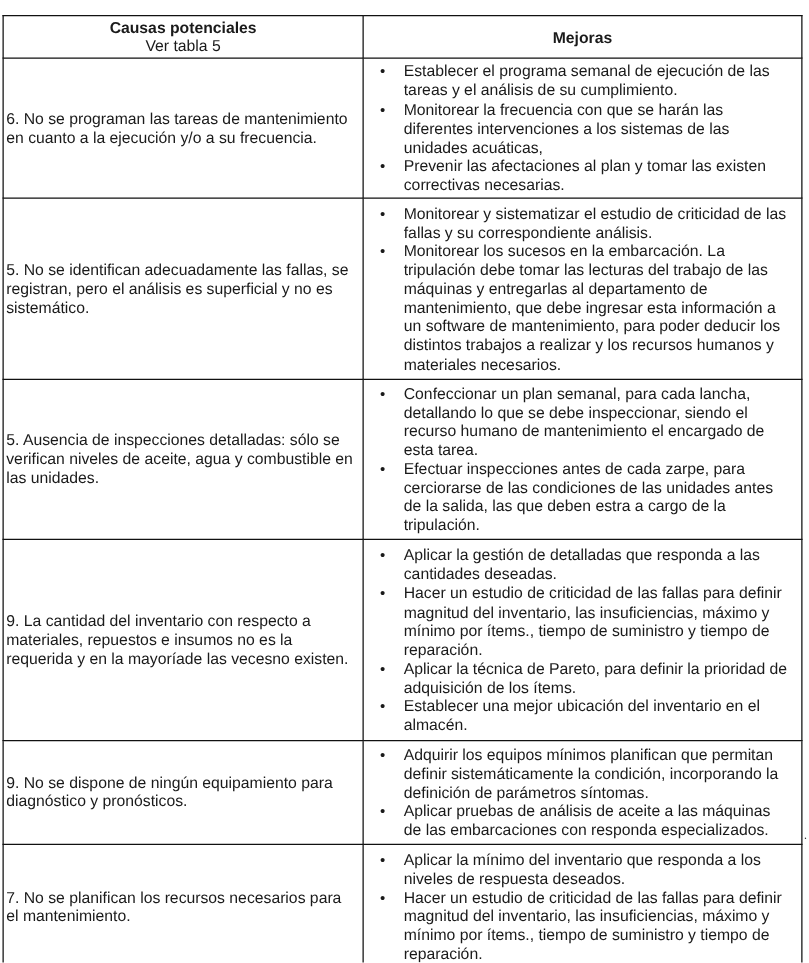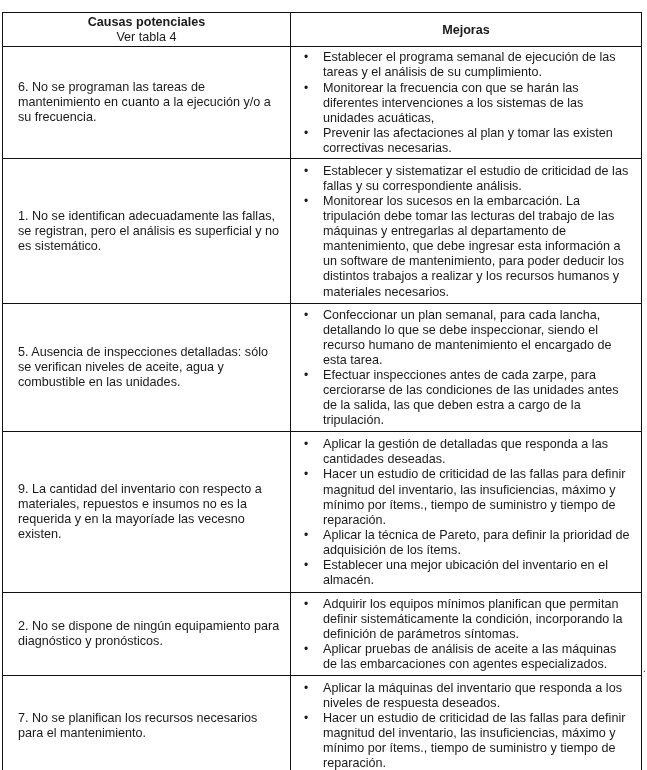--- a/index.html
+++ b/index.html
@@ -5,62 +5,62 @@
   html, body { margin:0; padding:0; background:#ffffff; }
   body { width:647px; height:770px; position:relative; overflow:hidden;
          font-family:"Liberation Sans", sans-serif; color:#1a1a1a; }
   table.doc { position:absolute; left:2px; top:12px; width:639px;
               border-collapse:collapse; table-layout:fixed; font-size:12.6px; line-height:15.1px; }
   table.doc td, table.doc th { border:1.5px solid #111; vertical-align:middle; }
   col.c1 { width:288px; } col.c2 { width:351px; }
   th { font-weight:normal; text-align:center; padding:2px 4px 1px 4px; }
   th .bold { font-weight:bold; display:block; }
   th.mej { vertical-align:top; }
-  td.cause { padding:0 6px 0 15px; }
+  td.cause { padding:0 6px 0 2px; }
   td.imp { padding:3px 8px 2px 8px; vertical-align:top; }
   ul { list-style:none; margin:0; padding:0; }
   li { position:relative; padding-left:24px; }
   li .bullet { position:absolute; left:5px; top:0; font-size:12px; }
   .stray { position:absolute; left:643px; top:663px; font-size:10px; color:#333; }
 </style>
 </head>
 <body>
 
 <table class="doc">
   <colgroup>
       <col class="c1">
       <col class="c2">
     </colgroup>
   <thead>
     <tr style="height:32px;">
       <th>
         <span class="bold">Causas potenciales</span>
-        <span>Ver tabla 4</span>
+        <span>Ver tabla 5</span>
       </th>
       <th class="mej">
         <span class="bold">Mejoras</span>
       </th>
     </tr>
   </thead>
   <tbody id="rows">
       <tr style="height: 112px;">
         <td class="cause">6. No se programan las tareas de mantenimiento en cuanto a la ejecución y/o a su frecuencia.</td>
         <td class="imp">
           <ul>
             <li><span class="bullet">•</span><span>Establecer el programa semanal de ejecución de las tareas y el análisis de su cumplimiento.</span></li>
             <li><span class="bullet">•</span><span>Monitorear la frecuencia con que se harán las diferentes intervenciones a los sistemas de las unidades acuáticas,</span></li>
             <li><span class="bullet">•</span><span>Prevenir las afectaciones al plan y tomar las existen correctivas necesarias.</span></li>
           </ul>
         </td>
       </tr>
       <tr style="height: 145px;">
-        <td class="cause">1. No se identifican adecuadamente las fallas, se registran, pero el análisis es superficial y no es sistemático.</td>
+        <td class="cause">5. No se identifican adecuadamente las fallas, se registran, pero el análisis es superficial y no es sistemático.</td>
         <td class="imp">
           <ul>
-            <li><span class="bullet">•</span><span>Establecer y sistematizar el estudio de criticidad de las fallas y su correspondiente análisis.</span></li>
+            <li><span class="bullet">•</span><span>Monitorear y sistematizar el estudio de criticidad de las fallas y su correspondiente análisis.</span></li>
             <li><span class="bullet">•</span><span>Monitorear los sucesos en la embarcación. La tripulación debe tomar las lecturas del trabajo de las máquinas y entregarlas al departamento de mantenimiento, que debe ingresar esta información a un software de mantenimiento, para poder deducir los distintos trabajos a realizar y los recursos humanos y materiales necesarios.</span></li>
           </ul>
         </td>
       </tr>
       <tr style="height: 128px;">
         <td class="cause">5. Ausencia de inspecciones detalladas: sólo se verifican niveles de aceite, agua y combustible en las unidades.</td>
         <td class="imp">
           <ul>
             <li><span class="bullet">•</span><span>Confeccionar un plan semanal, para cada lancha, detallando lo que se debe inspeccionar, siendo el recurso humano de mantenimiento el encargado de esta tarea.</span></li>
             <li><span class="bullet">•</span><span>Efectuar inspecciones antes de cada zarpe, para cerciorarse de las condiciones de las unidades antes de la salida, las que deben estra a cargo de la tripulación.</span></li>
@@ -72,33 +72,33 @@
         <td class="imp">
           <ul>
             <li><span class="bullet">•</span><span>Aplicar la gestión de detalladas que responda a las cantidades deseadas.</span></li>
             <li><span class="bullet">•</span><span>Hacer un estudio de criticidad de las fallas para definir magnitud del inventario, las insuficiencias, máximo y mínimo por ítems., tiempo de suministro y tiempo de reparación.</span></li>
             <li><span class="bullet">•</span><span>Aplicar la técnica de Pareto, para definir la prioridad de adquisición de los ítems.</span></li>
             <li><span class="bullet">•</span><span>Establecer una mejor ubicación del inventario en el almacén.</span></li>
           </ul>
         </td>
       </tr>
       <tr style="height: 83px;">
-        <td class="cause">2. No se dispone de ningún equipamiento para diagnóstico y pronósticos.</td>
+        <td class="cause">9. No se dispone de ningún equipamiento para diagnóstico y pronósticos.</td>
         <td class="imp">
           <ul>
             <li><span class="bullet">•</span><span>Adquirir los equipos mínimos planifican que permitan definir sistemáticamente la condición, incorporando la definición de parámetros síntomas.</span></li>
-            <li><span class="bullet">•</span><span>Aplicar pruebas de análisis de aceite a las máquinas de las embarcaciones con agentes especializados.</span></li>
+            <li><span class="bullet">•</span><span>Aplicar pruebas de análisis de aceite a las máquinas de las embarcaciones con responda especializados.</span></li>
           </ul>
         </td>
       </tr>
       <tr style="height: 100px;">
         <td class="cause">7. No se planifican los recursos necesarios para el mantenimiento.</td>
         <td class="imp">
           <ul>
-            <li><span class="bullet">•</span><span>Aplicar la máquinas del inventario que responda a los niveles de respuesta deseados.</span></li>
+            <li><span class="bullet">•</span><span>Aplicar la mínimo del inventario que responda a los niveles de respuesta deseados.</span></li>
             <li><span class="bullet">•</span><span>Hacer un estudio de criticidad de las fallas para definir magnitud del inventario, las insuficiencias, máximo y mínimo por ítems., tiempo de suministro y tiempo de reparación.</span></li>
           </ul>
         </td>
       </tr>
     </tbody>
 </table>
 
 <span class="stray">.</span>
 
 </body></html>

